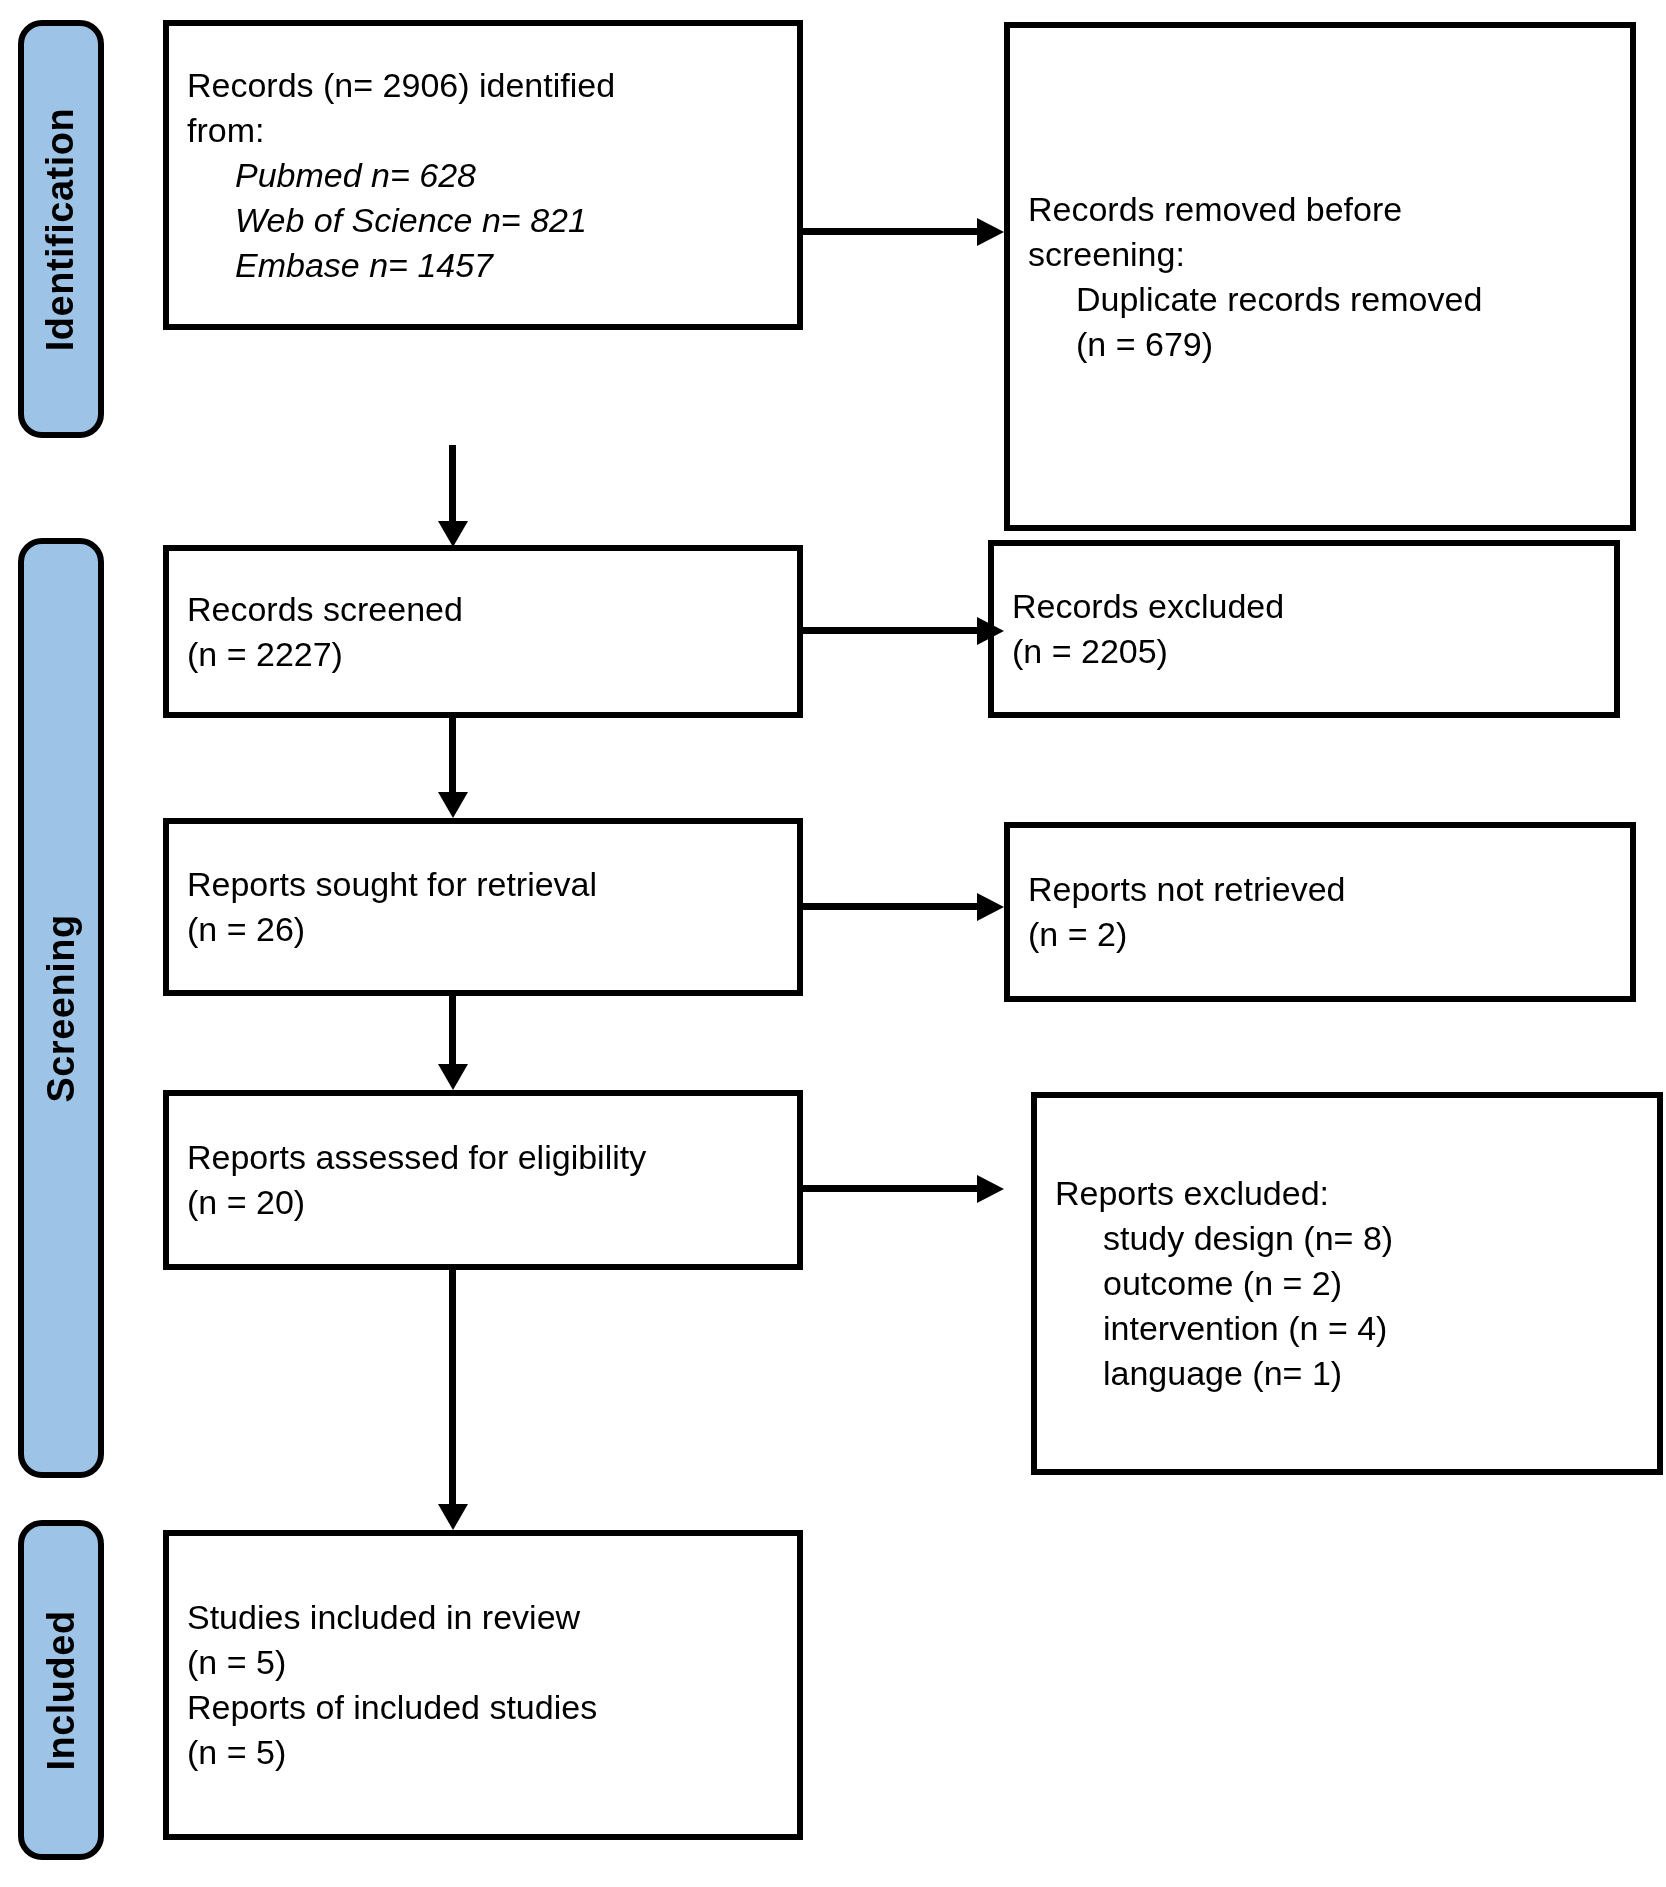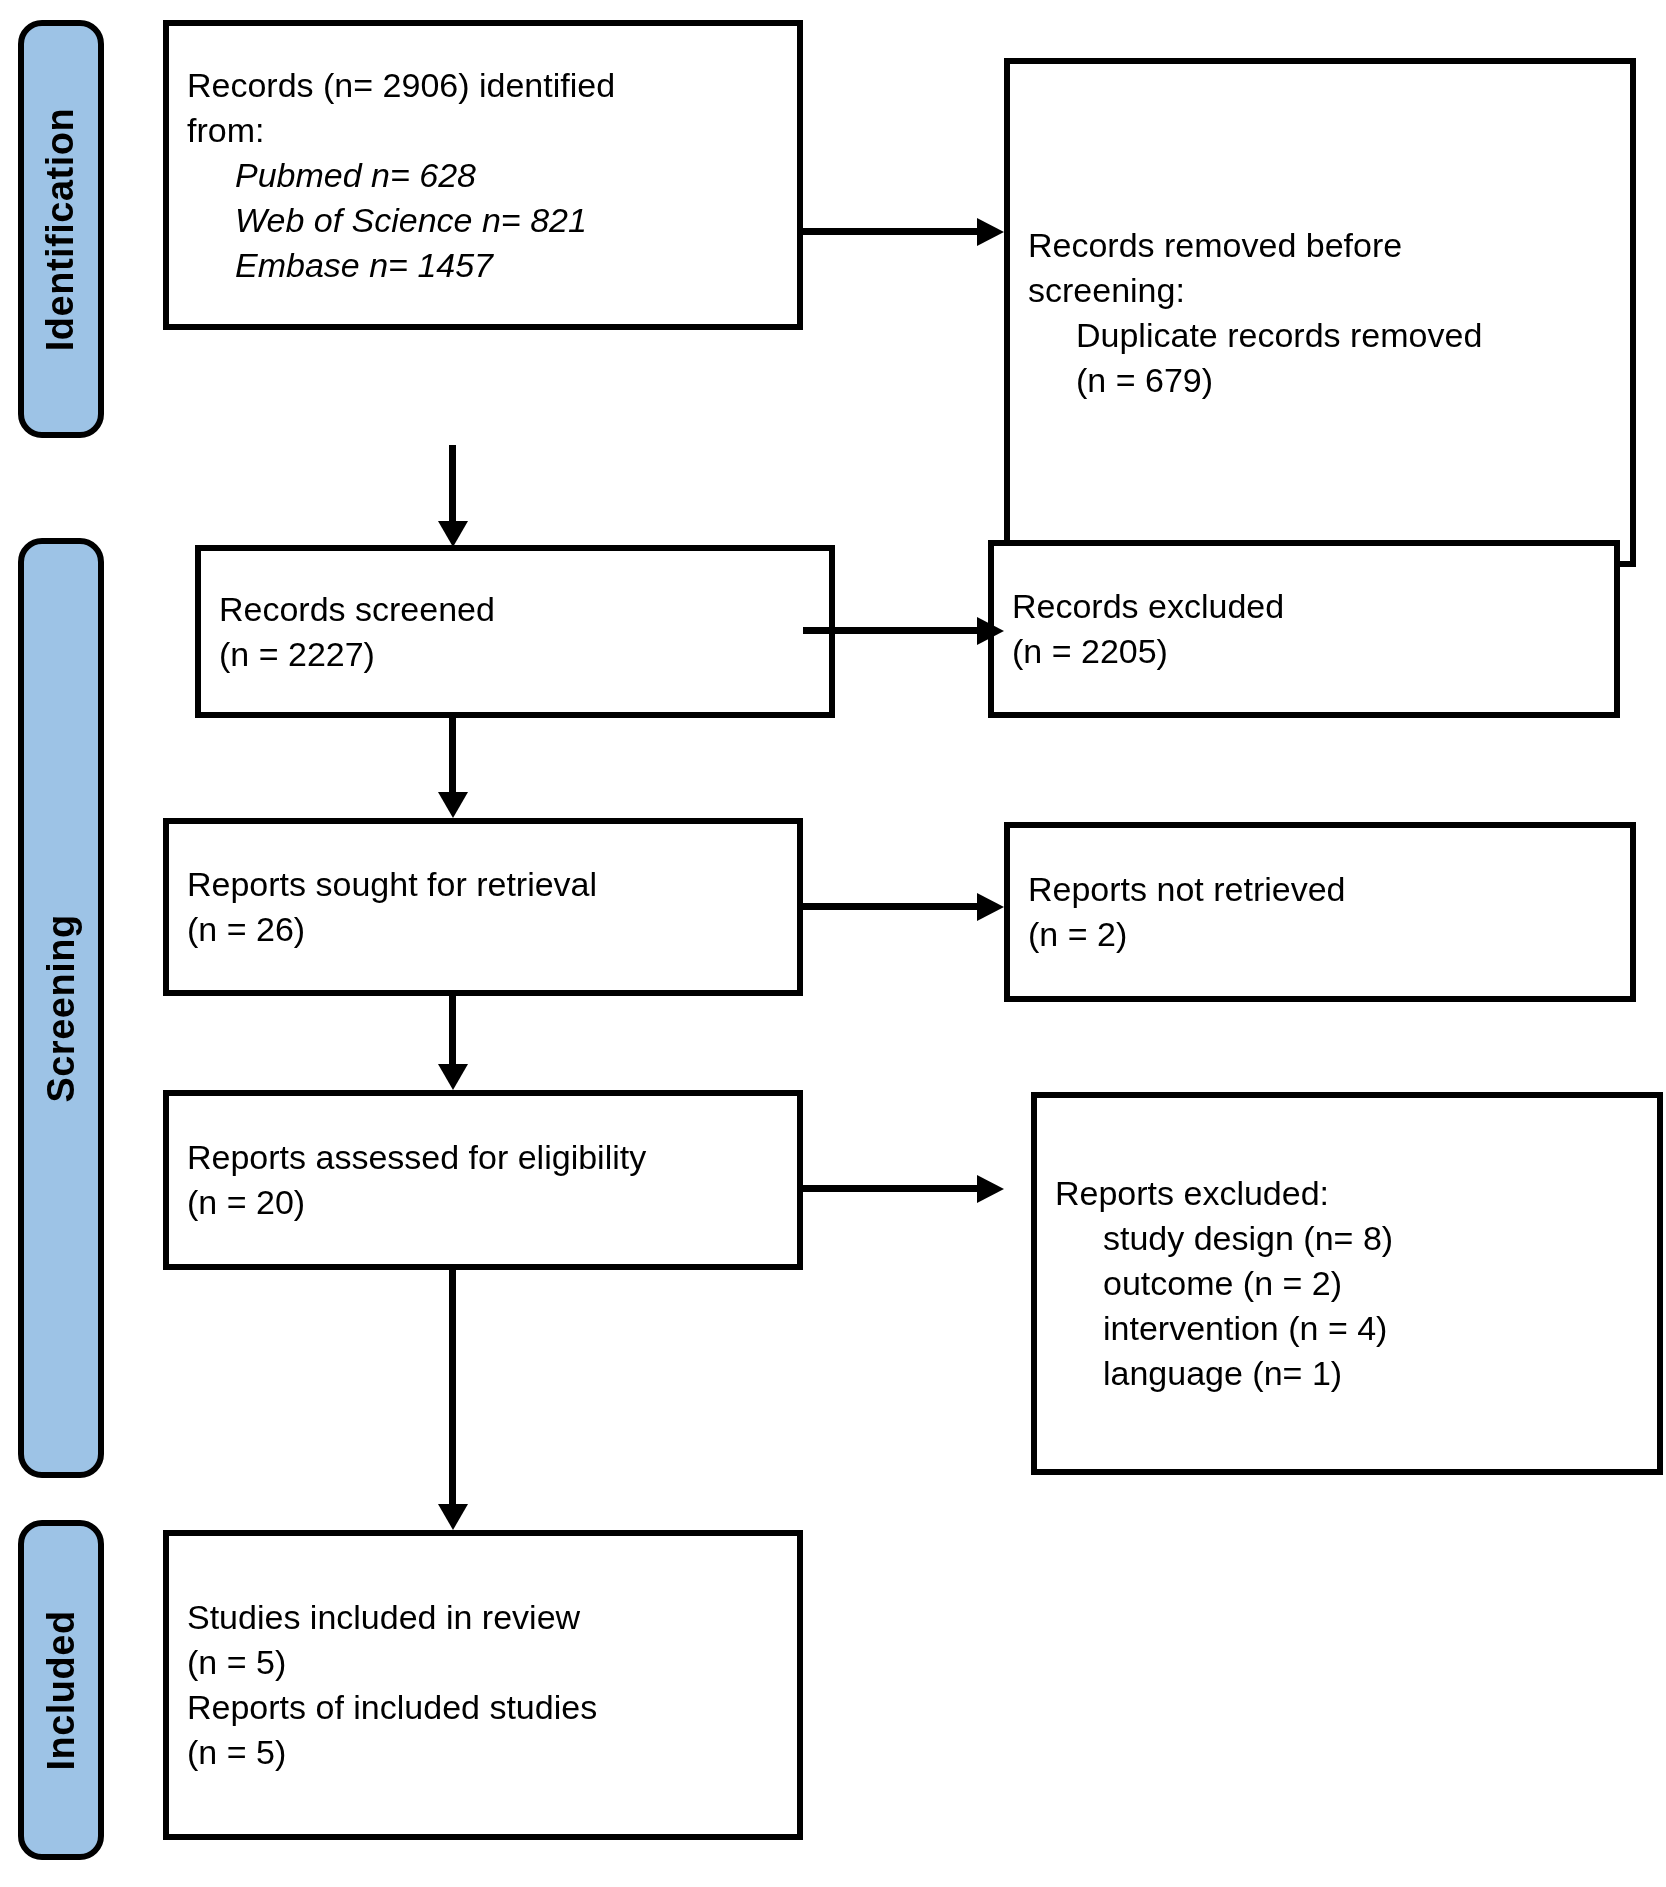--- a/index.html
+++ b/index.html
@@ -79,28 +79,28 @@
   </div>
 
   <div class="box" style="left:163px; top:20px; width:640px; height:310px;">
     <div class="line">Records (n= 2906) identified</div>
     <div class="line">from:</div>
     <div class="line indent italic">Pubmed n= 628</div>
     <div class="line indent italic">Web of Science n= 821</div>
     <div class="line indent italic">Embase n= 1457</div>
   </div>
 
-  <div class="box" style="left:1004px; top:22px; width:632px; height:509px;margin-top:36px;">
+  <div class="box" style="left:1004px; top:22px; width:632px; height:509px;">
     <div class="line">Records removed before</div>
     <div class="line">screening:</div>
     <div class="line indent">Duplicate records removed</div>
     <div class="line indent">(n = 679)</div>
   </div>
 
-  <div class="box" style="left:163px; top:545px; width:640px; height:173px;margin-left:32px;">
+  <div class="box" style="left:163px; top:545px; width:640px; height:173px;">
     <div class="line">Records screened</div>
     <div class="line">(n = 2227)</div>
   </div>
 
   <div class="box" style="left:988px; top:540px; width:632px; height:178px;">
     <div class="line">Records excluded</div>
     <div class="line">(n = 2205)</div>
   </div>
 
   <div class="box" style="left:163px; top:818px; width:640px; height:178px;">

